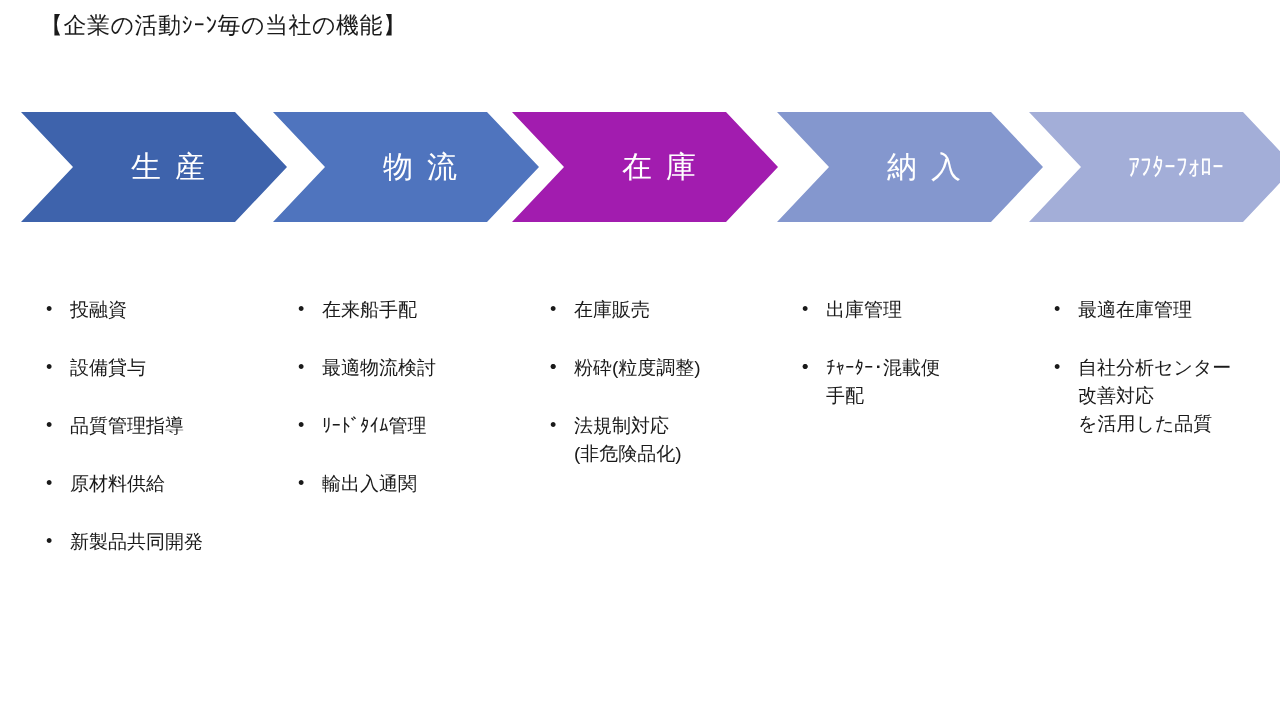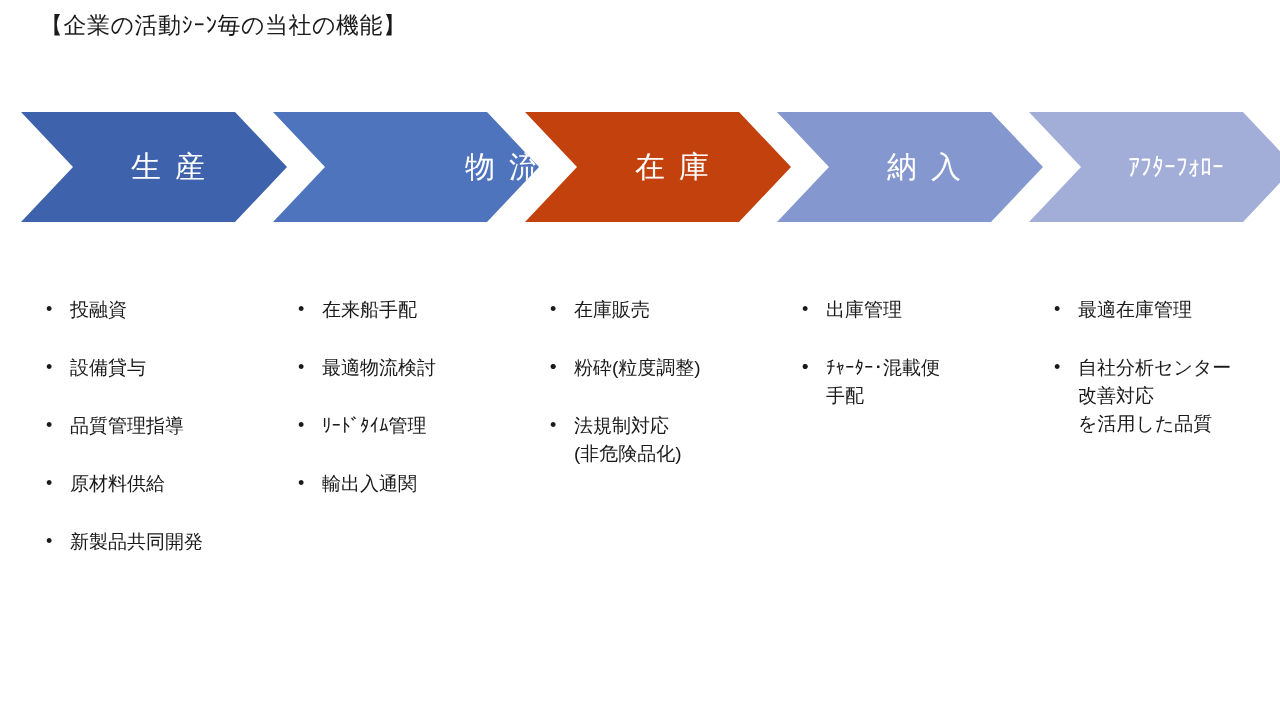--- a/index.html
+++ b/index.html
@@ -40,24 +40,24 @@
 <body>
 
 <div class="slide">
 
   <div class="title">【企業の活動ｼｰﾝ毎の当社の機能】</div>
 
   <div class="band">
     <div class="chevron" style="left: 0px; background-color: rgb(62, 99, 172);">
       <span class="chevron-label">生産</span>
     </div>
-    <div class="chevron" style="left: 252px; background-color: rgb(79, 116, 190); justify-content: flex-end;">
+    <div class="chevron" style="left: 252px; background-color: rgb(79, 116, 190);">
       <span class="chevron-label">物流</span>
     </div>
-    <div class="chevron" style="left: 504px; background-color: #c2410c;">
+    <div class="chevron" style="left: 491px; background-color: #a21caf;">
       <span class="chevron-label">在庫</span>
     </div>
     <div class="chevron" style="left: 756px; background-color: rgb(132, 151, 206);">
       <span class="chevron-label">納入</span>
     </div>
     <div class="chevron condensed" style="left: 1008px; background-color: rgb(163, 174, 216); align-items: center;">
       <span class="chevron-label">ｱﾌﾀｰﾌｫﾛｰ</span>
     </div>
   </div>
 

